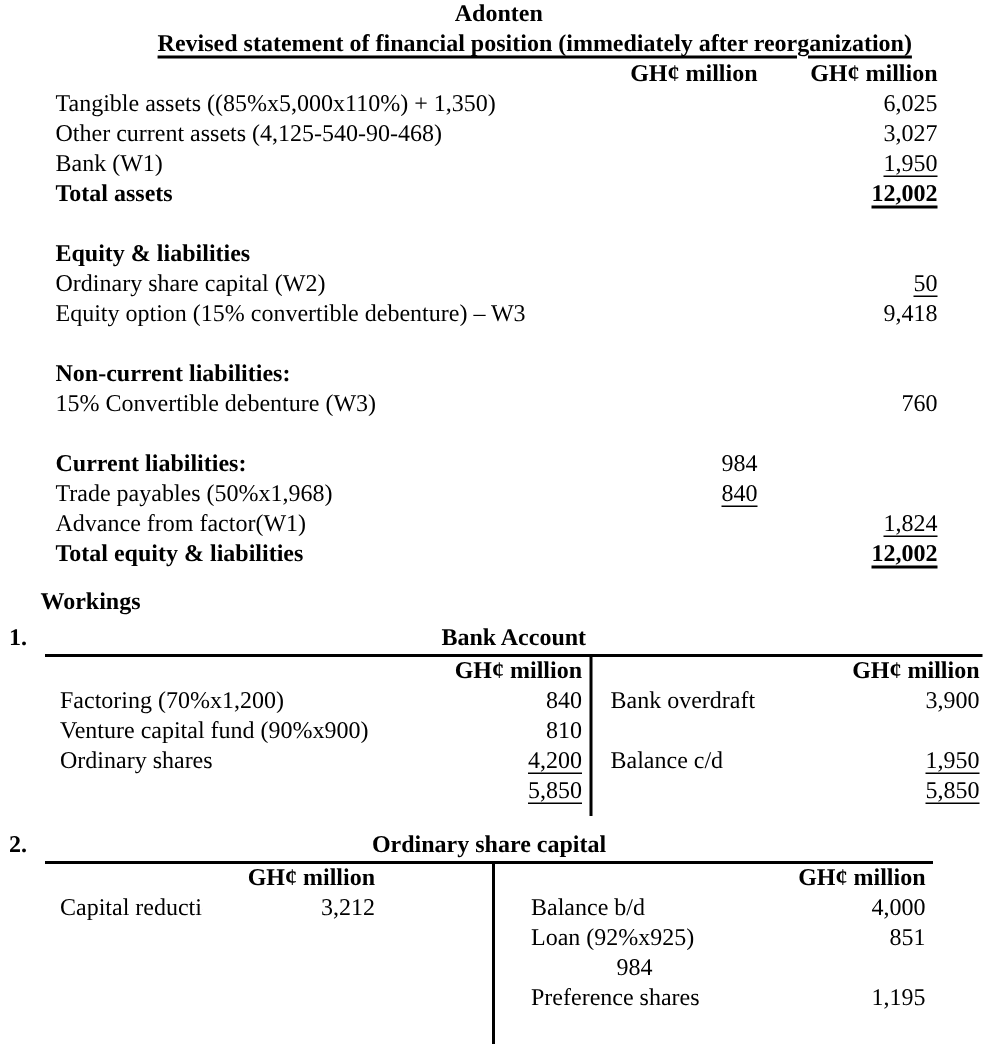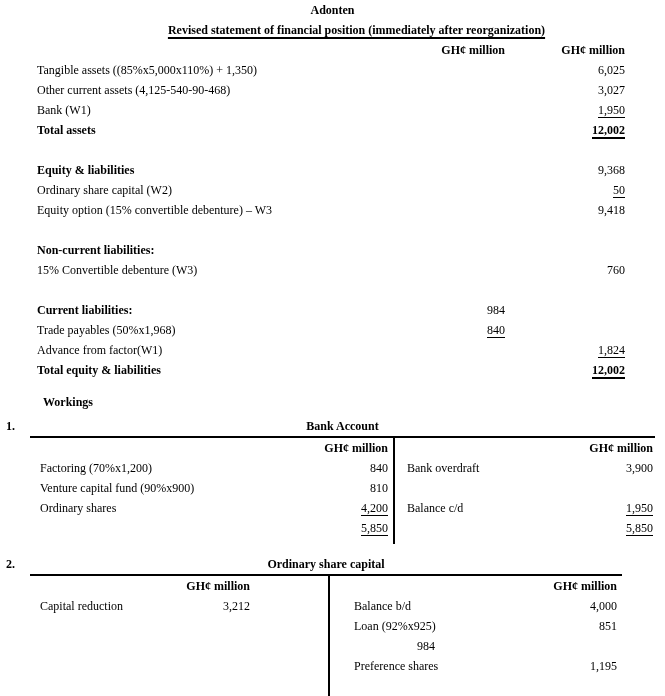--- a/index.html
+++ b/index.html
@@ -2,38 +2,38 @@
 <html><head>
 <meta charset="utf-8">
 <style>
   html,body { margin:0; padding:0; background:#ffffff; }
   .page {
     position:relative;
     width:665px; height:696px;
     background:#ffffff;
     color:#000;
     font-family:"Liberation Serif", "DejaVu Serif", serif;
-    font-size:12px; line-height:20px;
+    font-size:16px; line-height:20px;
     overflow:hidden;
   }
   .b { font-weight:bold; }
   .u { text-decoration:underline; text-underline-offset:3px; }
   .bu { font-weight:bold; text-decoration:underline; text-decoration-thickness:1.6px; text-underline-offset:3px; }
 
   .company { text-align:center; font-weight:bold; }
   .doc-title { text-align:center;padding-left:48px; }
   .doc-title span { font-weight:bold; text-decoration:underline; text-decoration-thickness:1.6px; text-underline-offset:3px; }
 
   .row { display:flex; height:20px; line-height:20px; white-space:nowrap; }
   .srow { height:20px; }
   .c-label { flex:1; padding-left:37px; overflow:hidden; }
   .c-num1 { width:120px; text-align:right; }
   .c-num2 { width:120px; text-align:right; margin-right:40px; }
 
-  .workings-heading { margin-top:12px; padding-left:43px; font-weight:bold; height:20px; line-height:20px; }
+  .workings-heading { margin-top:12px; padding-left:27px; font-weight:bold; height:20px; line-height:20px; }
 
   .account { position:relative; margin-left:30px; }
   .acct-0 { width:625px; margin-top:4px; }
   .acct-1 { width:592px; margin-top:10px; }
   .acct-num { position:absolute; left:-24px; top:0; font-weight:bold; }
   .acct-title { text-align:center; font-weight:bold; height:20px; line-height:20px; }
   .t-body { display:flex; border-top:2px solid #000; align-items:stretch; }
   .t-left { border-right:2px solid #000; }
   .acct-0 .t-left { width:363px; padding-bottom:6px; }
   .acct-0 .t-right { width:260px; }
@@ -82,21 +82,20 @@
         </div>
         <div class="row">
           <div class="c-label b">Total assets</div>
           <div class="c-num1"><span></span></div>
           <div class="c-num2"><span class="bu">12,002</span></div>
         </div>
         <div class="srow"></div>
         <div class="row">
           <div class="c-label b">Equity &amp; liabilities</div>
           <div class="c-num1"><span></span></div>
-          <div class="c-num2"><span>9,368</span></div>
         </div>
         <div class="row">
           <div class="c-label">Ordinary share capital (W2)</div>
           <div class="c-num1"><span></span></div>
           <div class="c-num2"><span class="u">50</span></div>
         </div>
         <div class="row">
           <div class="c-label">Equity option (15% convertible debenture) – W3</div>
           <div class="c-num1"><span></span></div>
           <div class="c-num2"><span>9,418</span></div>

